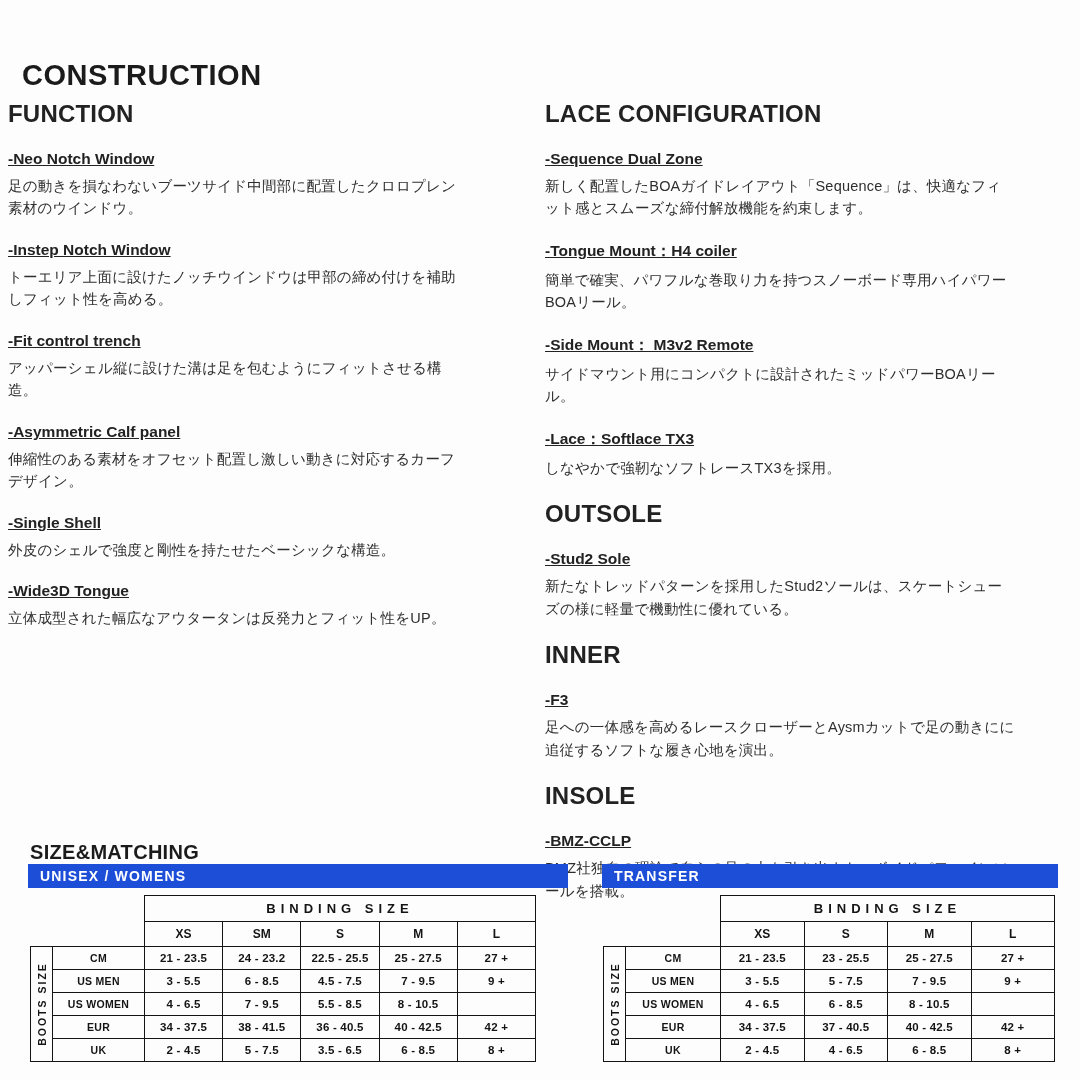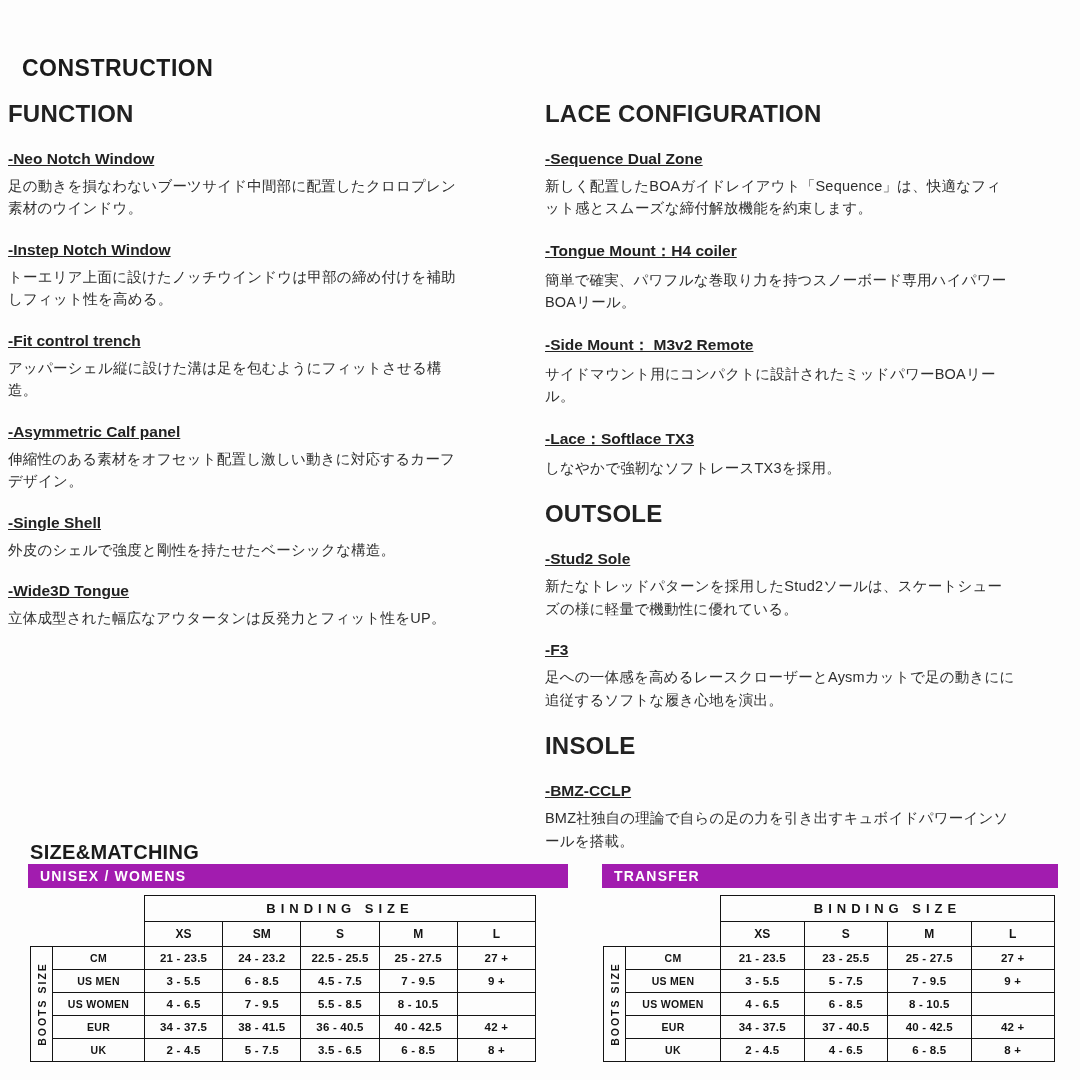--- a/index.html
+++ b/index.html
@@ -4,40 +4,40 @@
 <style>
   html,body { margin:0; padding:0; }
   body {
     width:1080px; height:1080px; position:relative;
     background:#fdfdfd; color:#222;
     font-family:"Liberation Sans","DejaVu Sans",sans-serif;
     overflow:hidden;
   }
   #construction-title {
     position:absolute; left:22px; top:40px;
-    font-size:23px; font-weight:bold; letter-spacing:0.5px; color:#1b1b1b;
+    font-size:29px; font-weight:bold; letter-spacing:0.5px; color:#1b1b1b;
   }
   .col { position:absolute; }
   #col-left  { left:8px;   top:100px; width:458px; }
   #col-right { left:545px; top:100px; width:470px; }
   .sec { font-size:24px; font-weight:bold; margin:0 0 22px; color:#222; letter-spacing:0.2px; }
   .sec.later { margin-top:14px; }
   .item { margin-bottom:21px; }
   .item h3 { font-size:15.5px; font-weight:bold; margin:0 0 7px; color:#222;text-decoration:underline; }
   .item p  { font-size:14.5px; line-height:1.55; margin:0; color:#2e2e2e; letter-spacing:0.2px; }
 
   #size-heading {
     position:absolute; left:30px; top:824px;
     font-size:20px; font-weight:bold; color:#1b1b1b; letter-spacing:0.3px;
   }
   .tbl-section { position:absolute; }
   #tbl-left  { left:28px;  top:864px; width:540px; }
   #tbl-right { left:602px; top:864px; width:456px; }
   .bar {
-    height:24px; background:#a21caf; color:#fff;
+    height:24px; background:#1d4ed8; color:#fff;
     font-weight:bold; font-size:14px; letter-spacing:1.2px;
     line-height:24px; padding-left:12px; box-sizing:border-box;
   }
   table.sz { border-collapse:collapse; margin-top:7px; table-layout:fixed; }
   #tbl-left  table.sz { width:506px; margin-left:2px; }
   #tbl-right table.sz { width:452px; margin-left:1px; }
   .sz th, .sz td {
     border:1.5px solid #141414; padding:0;
     text-align:center; vertical-align:middle; color:#141414;
   }
@@ -107,20 +107,21 @@
     <h3>-Lace：Softlace TX3</h3>
     <p>しなやかで強靭なソフトレースTX3を採用。</p>
   </div>
 
   <h2 class="sec later">OUTSOLE</h2>
   <div class="item">
     <h3>-Stud2 Sole</h3>
     <p>新たなトレッドパターンを採用したStud2ソールは、スケートシューズの様に軽量で機動性に優れている。</p>
   </div>
 
+  <h2 class="sec later">INNER</h2>
   <div class="item">
     <h3>-F3</h3>
     <p>足への一体感を高めるレースクローザーとAysmカットで足の動きにに追従するソフトな履き心地を演出。</p>
   </div>
 
   <h2 class="sec later">INSOLE</h2>
   <div class="item">
     <h3>-BMZ-CCLP</h3>
     <p>BMZ社独自の理論で自らの足の力を引き出すキュボイドパワーインソールを搭載。</p>
   </div>

